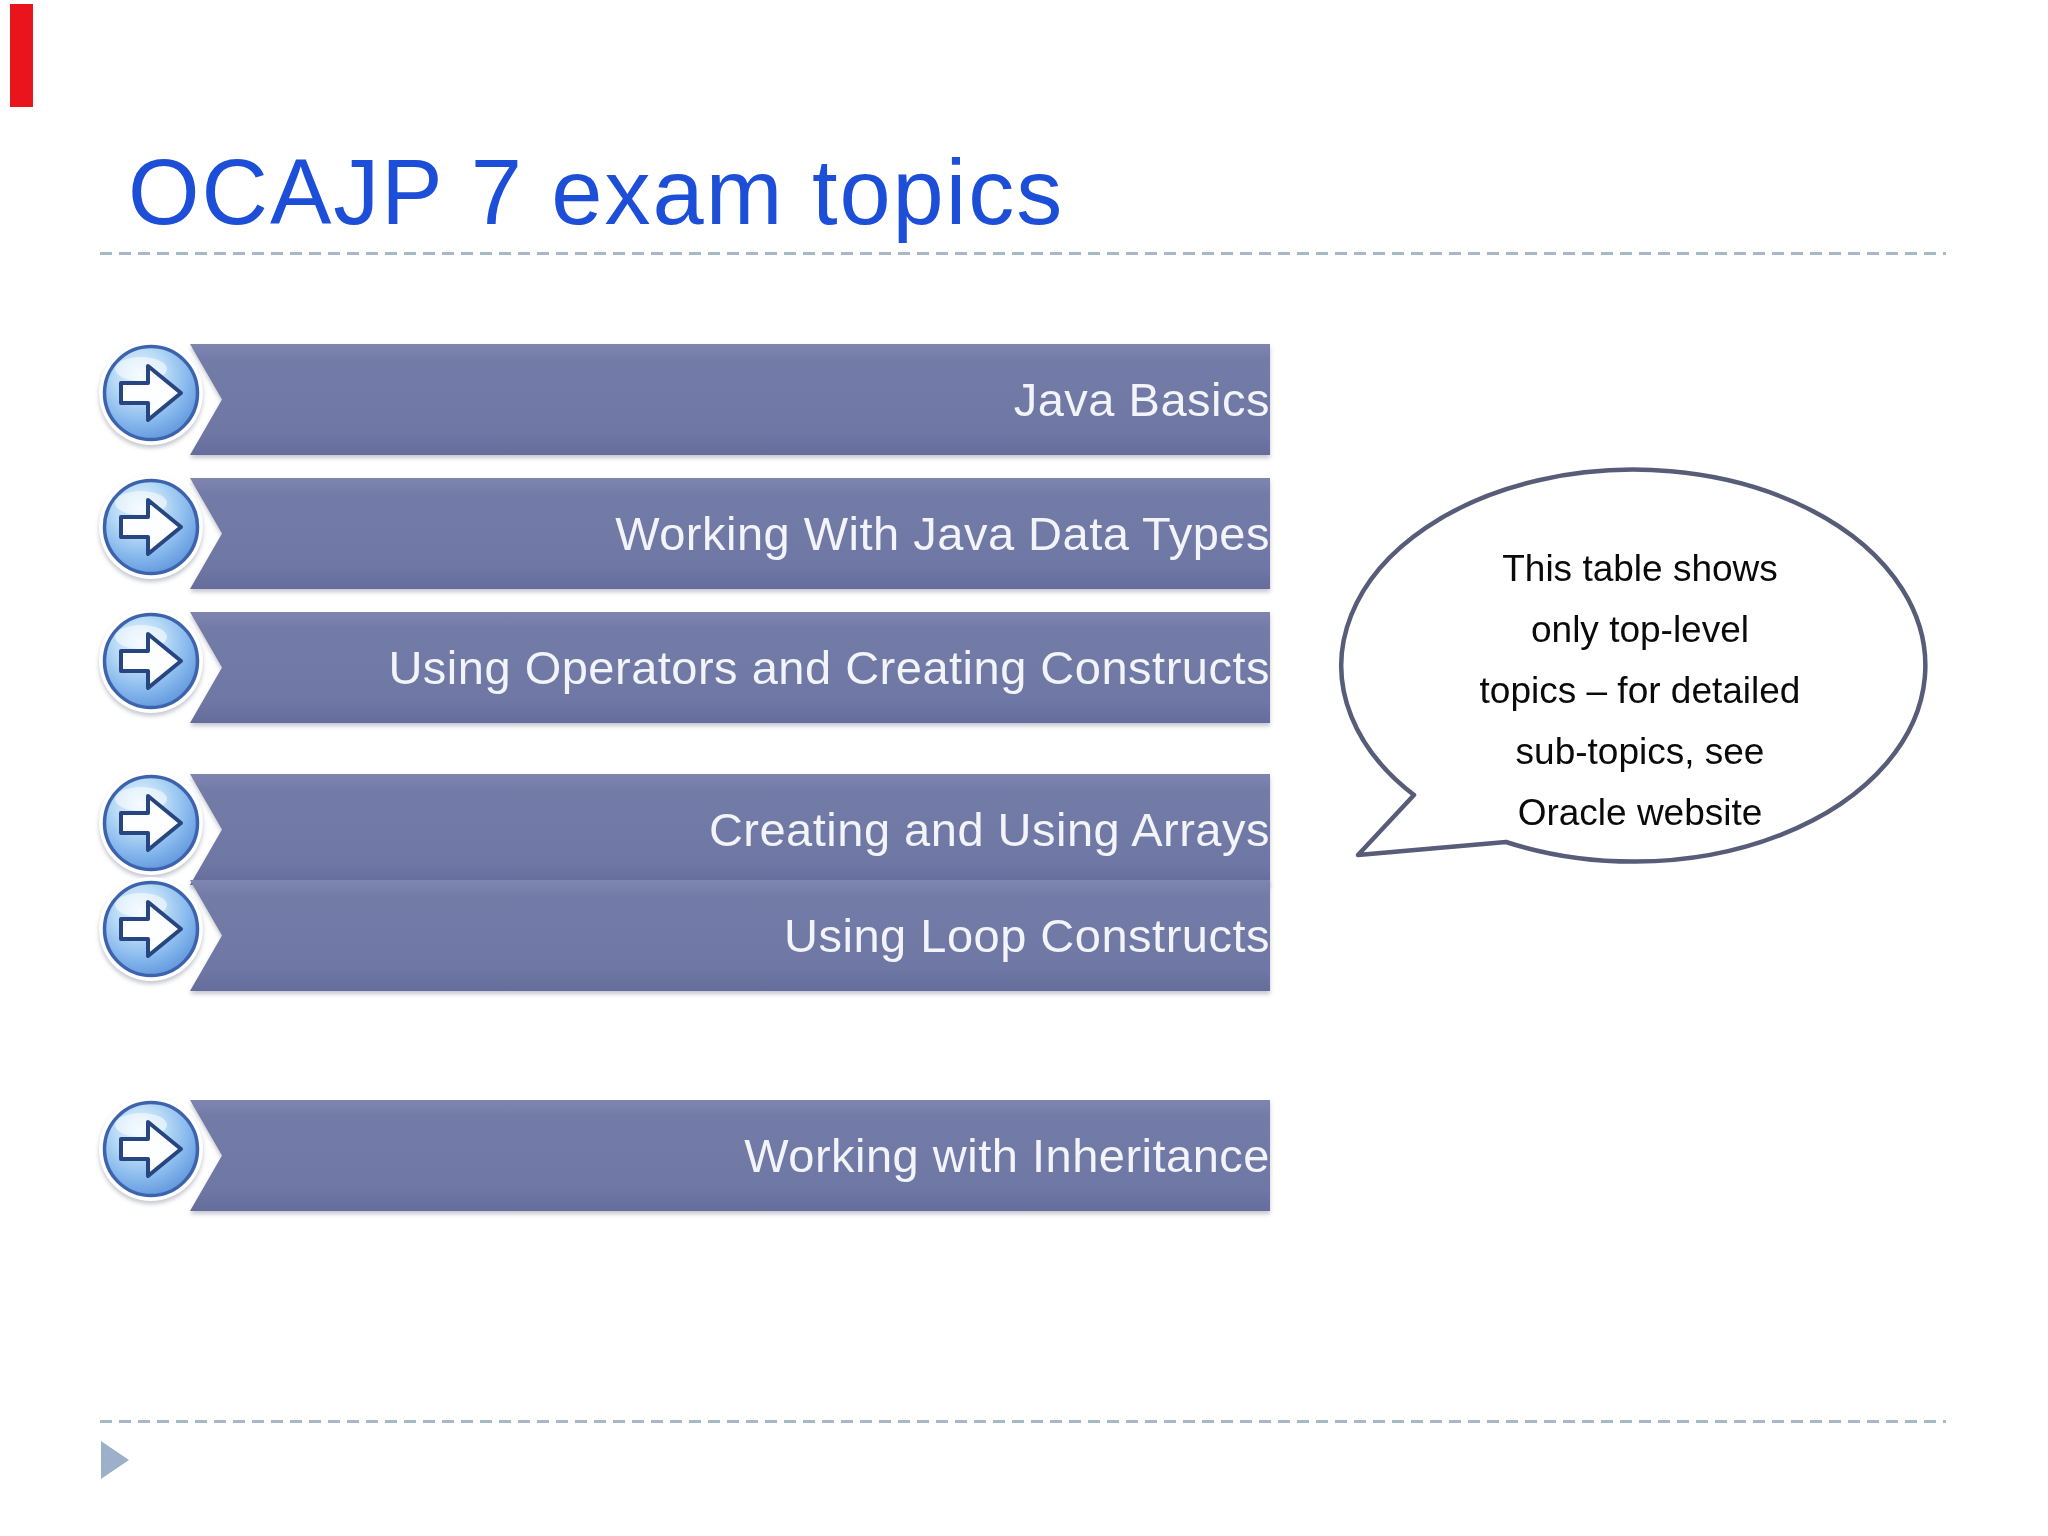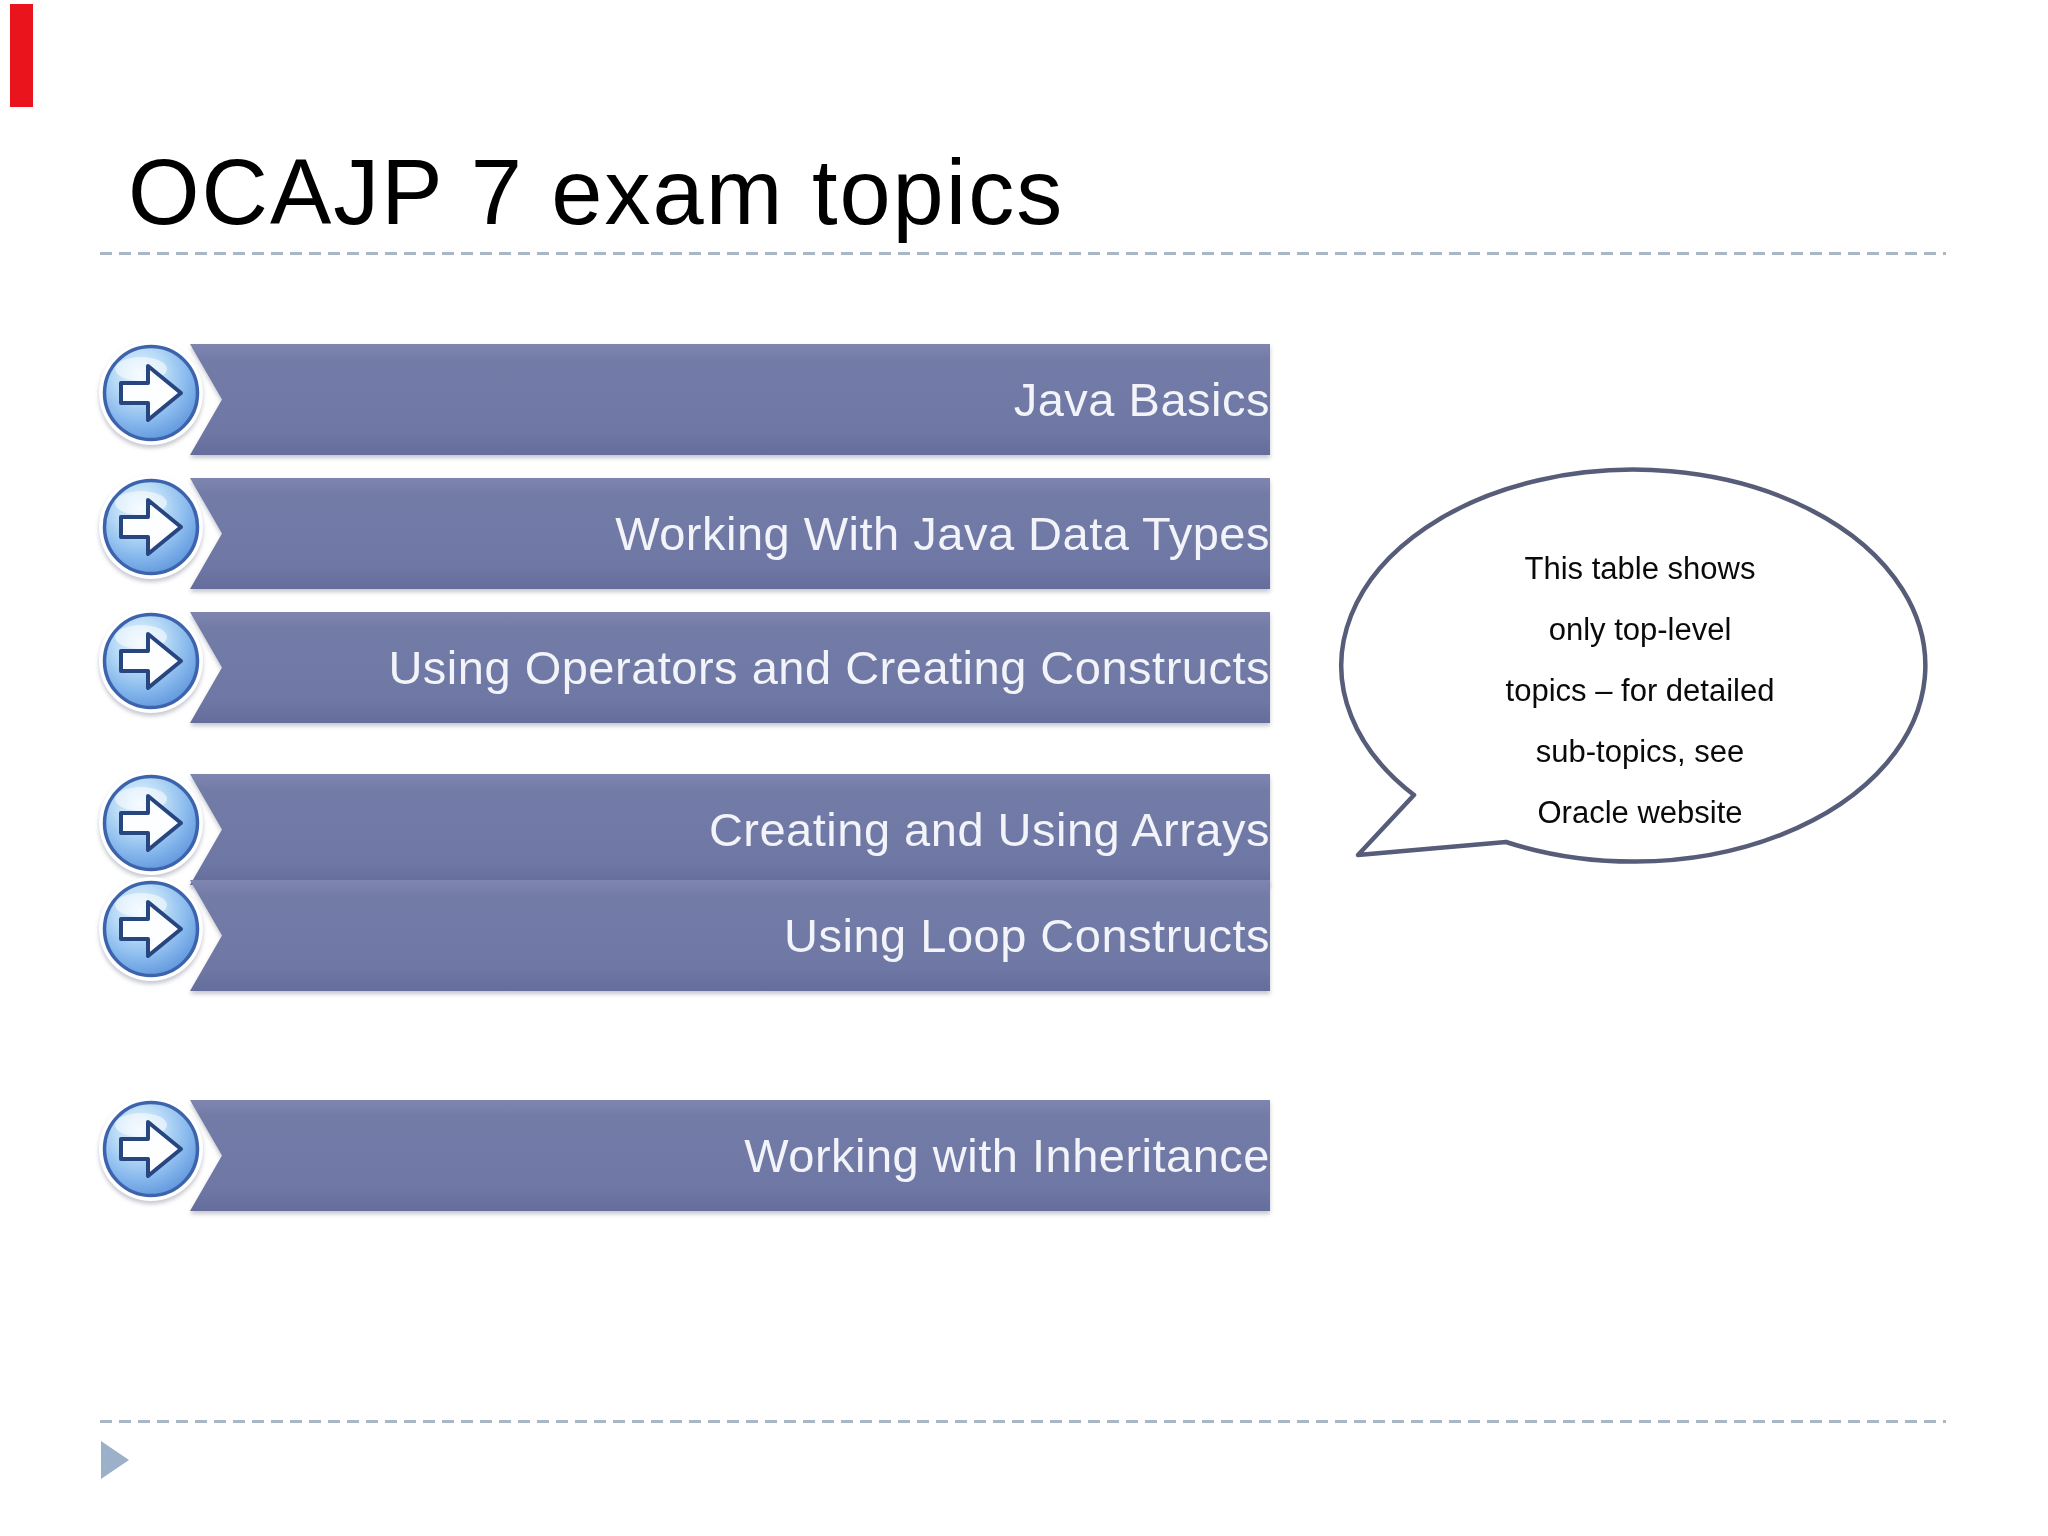--- a/index.html
+++ b/index.html
@@ -3,21 +3,21 @@
 <meta charset="utf-8">
 <style>
   html,body{margin:0;padding:0;background:#ffffff;}
   .slide{
     position:relative;width:2048px;height:1536px;background:#ffffff;overflow:hidden;
     font-family:"Liberation Sans", sans-serif;
   }
   .red-bar{position:absolute;left:10px;top:4px;width:23px;height:103px;background:#e9141c;}
   .title{
     position:absolute;left:128px;top:146px;font-size:92px;line-height:92px;
-    color:#000000;letter-spacing:2px;white-space:nowrap;font-weight:400;
+    color:#1d4ed8;letter-spacing:2px;white-space:nowrap;font-weight:400;
   }
   .rule{
     position:absolute;left:100px;width:1846px;height:3px;
     background:repeating-linear-gradient(90deg,#a9b6c6 0 12px,transparent 12px 19px);
   }
   .rule.top{top:252px;}
   .rule.bottom{top:1420px;}
   .row{position:absolute;left:0;width:1330px;height:98px;}
   .bar{
     position:absolute;left:190px;top:0;width:1080px;height:111px;
@@ -26,21 +26,21 @@
     display:flex;align-items:center;justify-content:flex-end;
   }
   .row{filter:drop-shadow(0 3px 2px rgba(90,95,120,0.35));}
   .bar span{
     color:#f2f4f9;font-size:47px;letter-spacing:0.5px;white-space:nowrap;
   }
   .icon{position:absolute;left:96px;top:-6px;width:110px;height:110px;}
   .bubble-svg{position:absolute;left:1330px;top:450px;width:620px;height:430px;}
   .bubble-text{
     position:absolute;left:1390px;top:538px;width:500px;text-align:center;
-    font-size:31px;line-height:61px;color:#0a0a0a;letter-spacing:0px;
+    font-size:37px;line-height:61px;color:#0a0a0a;letter-spacing:0px;
   }
   .bubble-text div{white-space:nowrap;}
   .footer-tri{
     position:absolute;left:101px;top:1441px;width:0;height:0;
     border-top:19px solid transparent;border-bottom:19px solid transparent;
     border-left:28px solid #9cb0ca;
   }
   .defs{position:absolute;width:0;height:0;overflow:hidden;}
 </style>
 </head>

